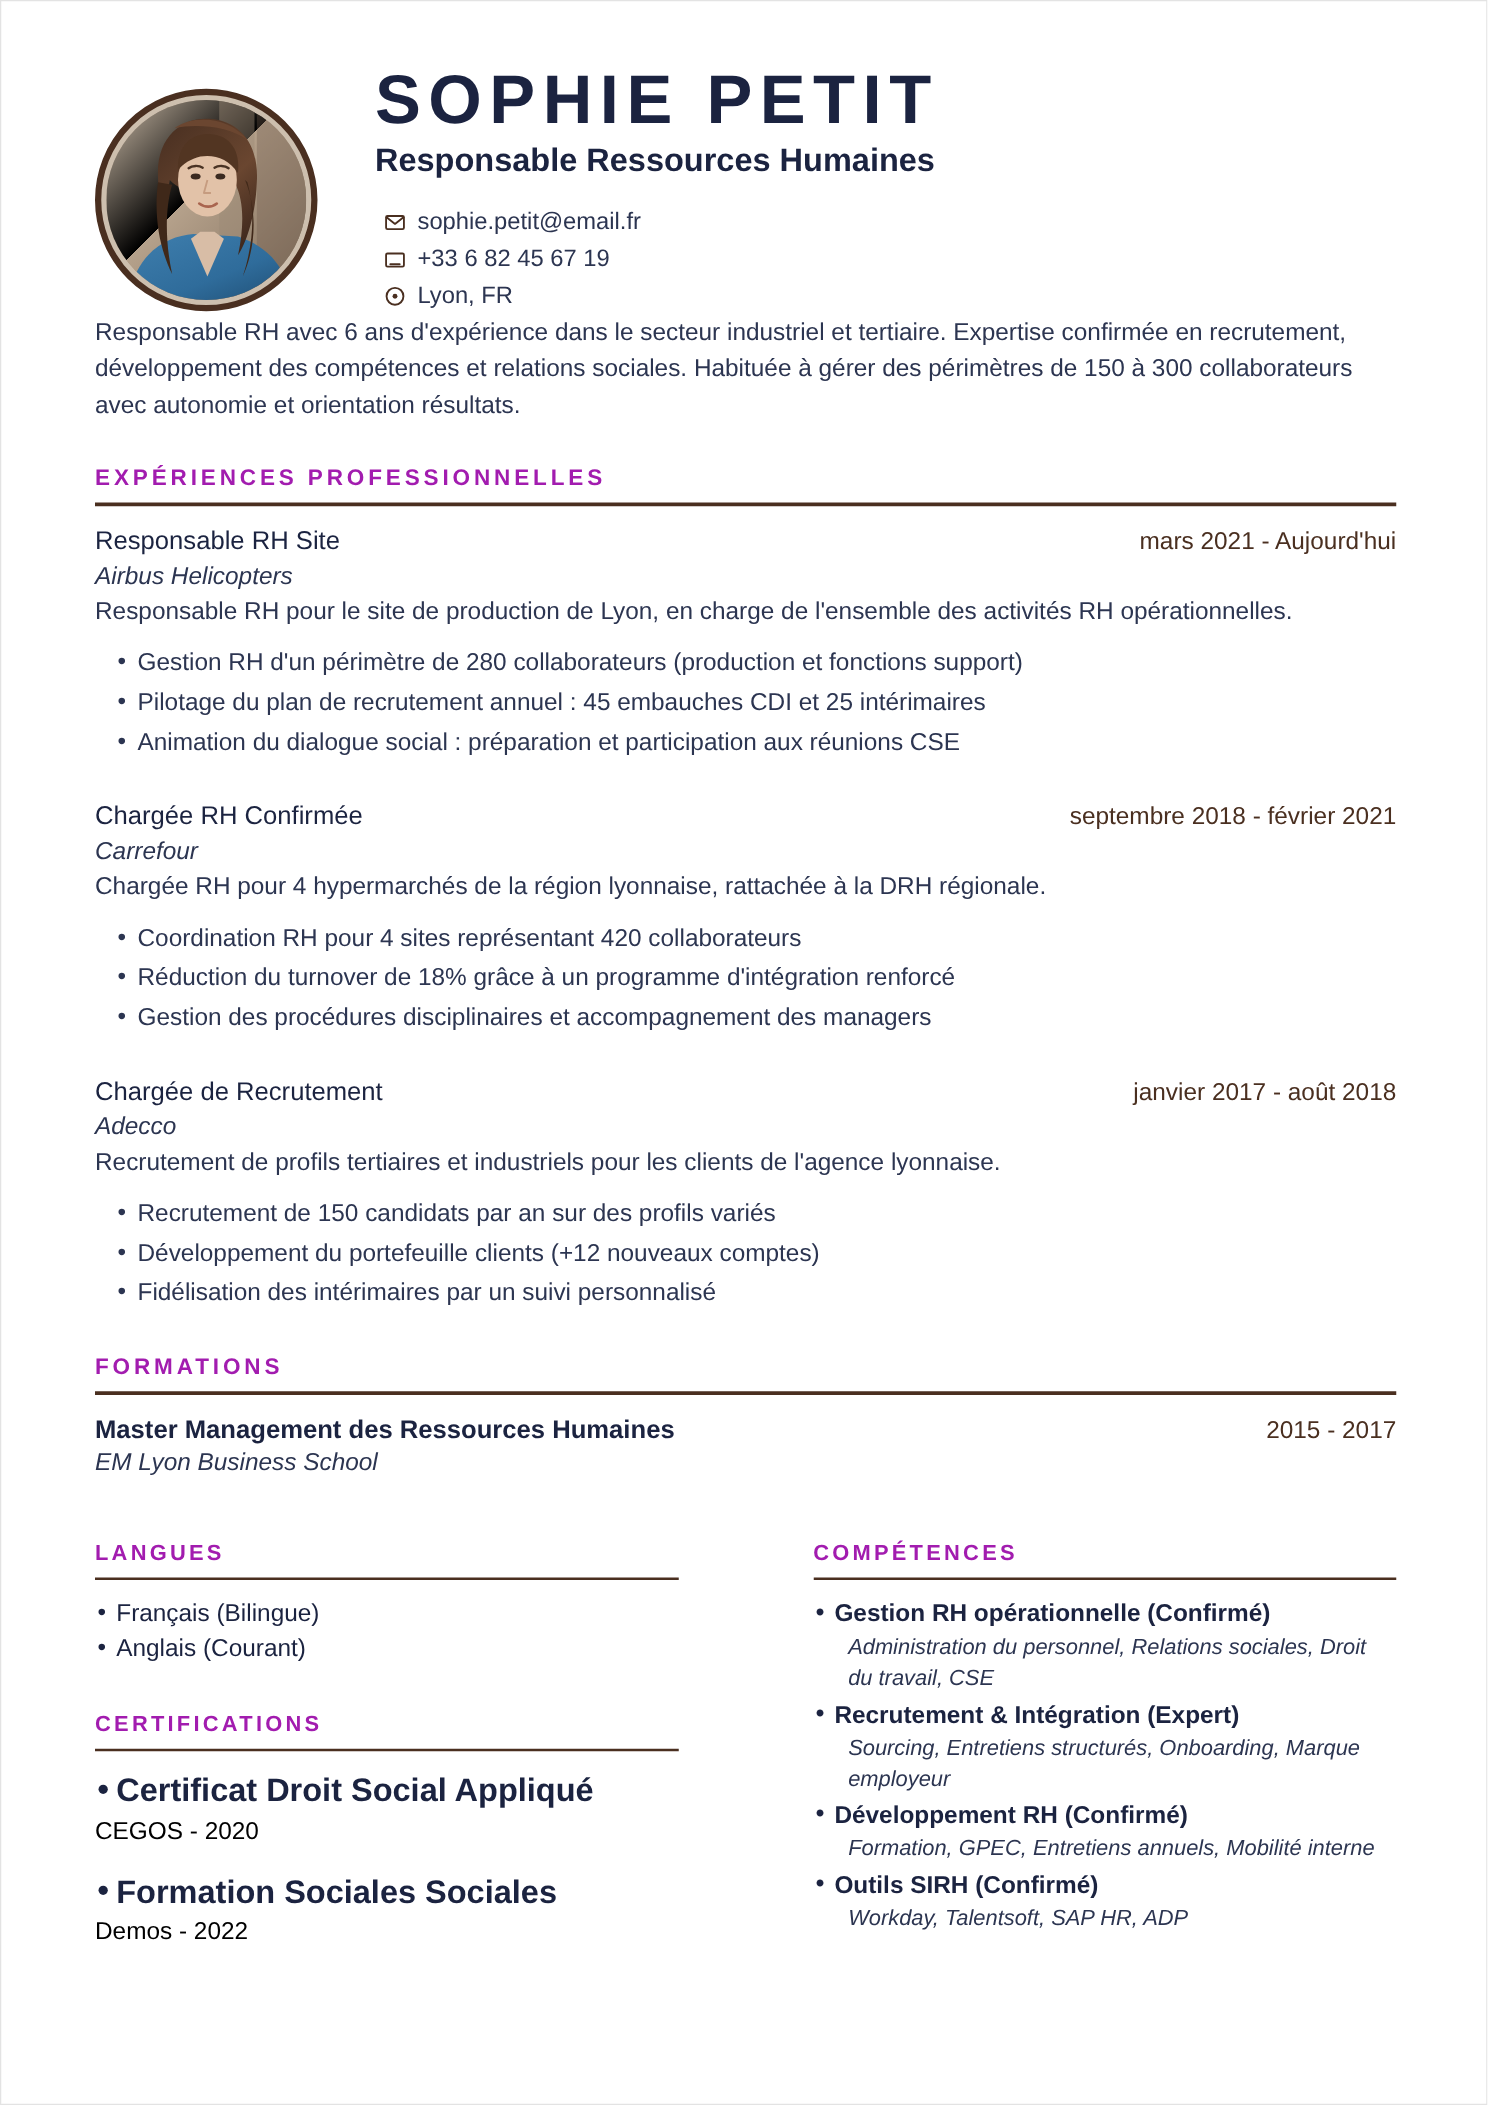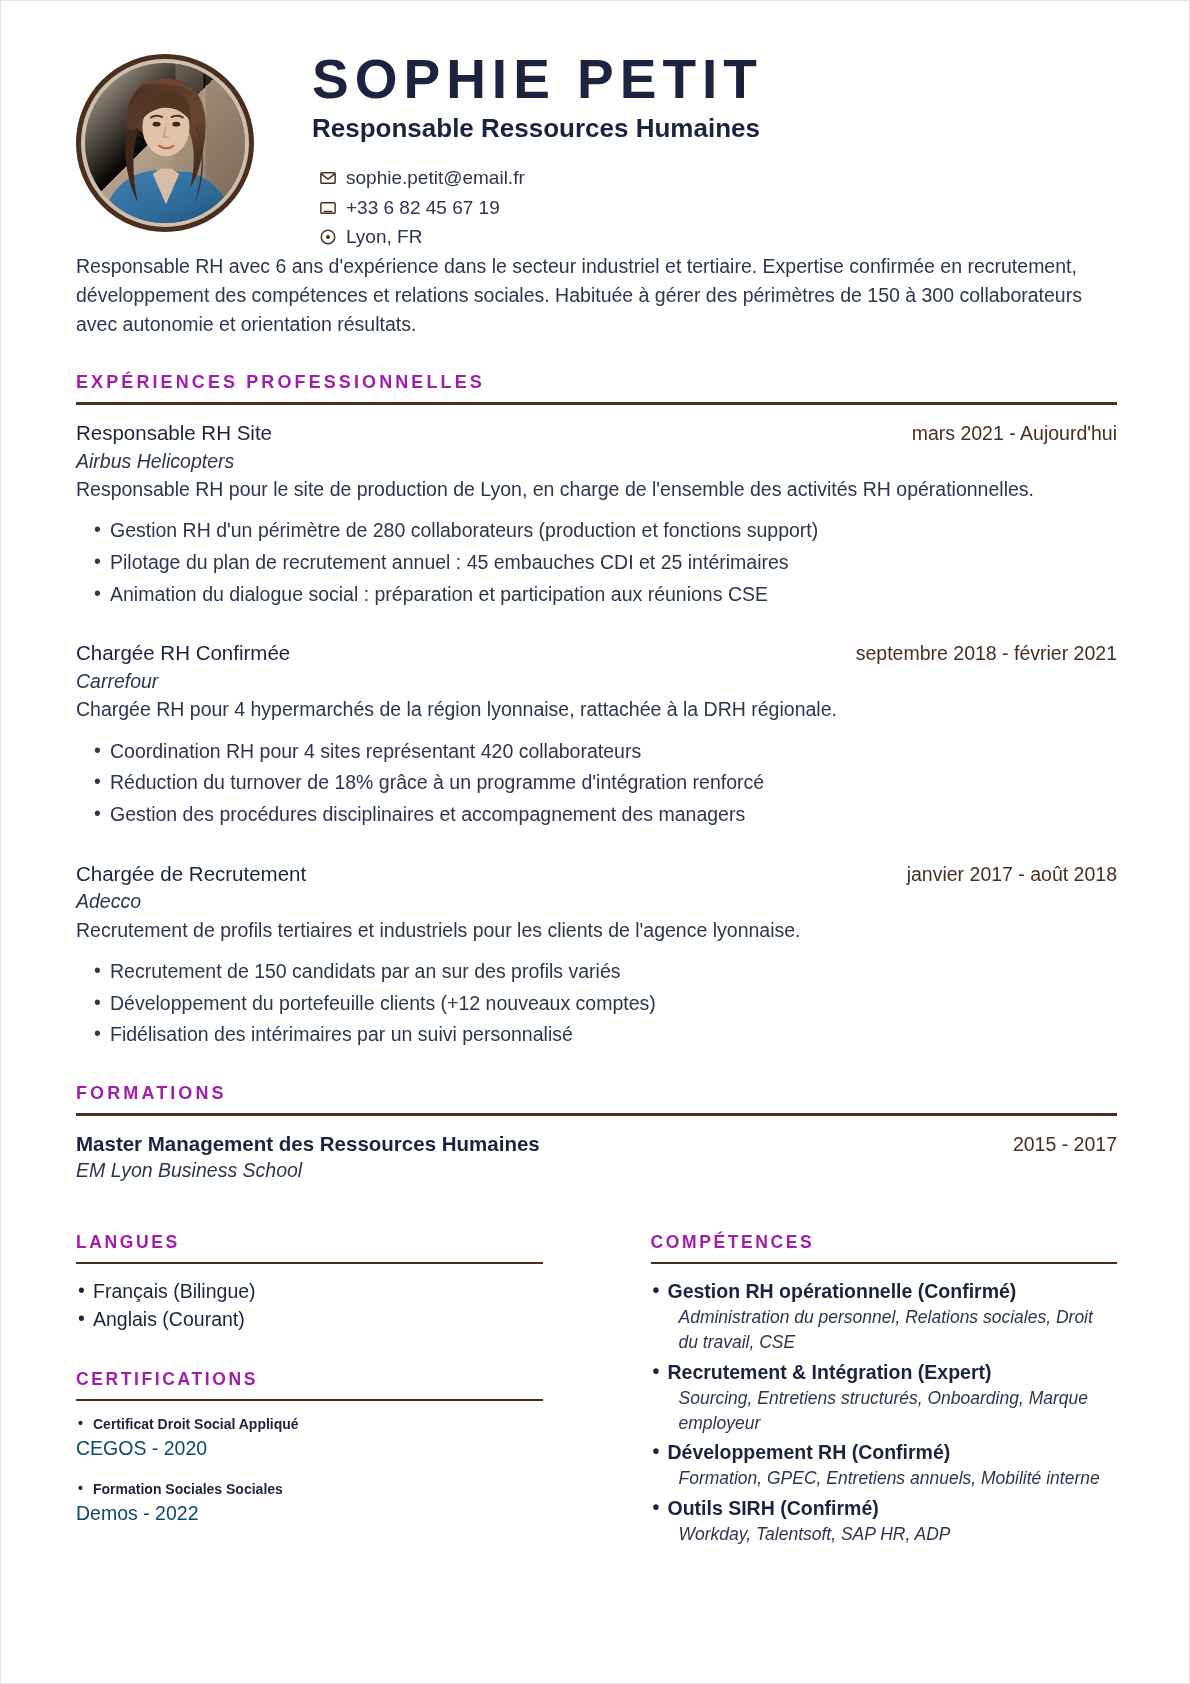--- a/index.html
+++ b/index.html
@@ -20,22 +20,22 @@
     border: 1px solid #e3e3e3;
     overflow: hidden;
   }
   .inner {
     padding: 28px 72px 0 75px;
   }
 
   
   .header {
     display: flex;
-    align-items: center;
-    gap: 12px;
+    align-items: flex-end;
+    gap: 0px;
   }
   .avatar-wrap {
     flex: 0 0 auto;
     width: 186px;
     padding-top: 8px;
   }
   .avatar {
     width: 178px;
     height: 178px;
     border-radius: 50%;
@@ -231,36 +231,36 @@
     content: "•";
     position: absolute;
     left: 2px;
     top: -1px;
   }
 
   .cert-list { list-style: none; margin: 0; padding: 0; }
   .cert-item { margin-bottom: 18px; }
   .cert-item:last-child { margin-bottom: 0; }
   .cert-name {
-    font-size: 14px;
+    font-size: 26px;
     font-weight: 700;
     color: #1b2340;
     line-height: 1.35;
     padding-left: 17px;
     position: relative;
   }
   .cert-name::before {
     content: "•";
     position: absolute;
     left: 2px;
     top: -1px;
   }
   .cert-meta {
     font-size: 19.5px;
-    color: #0c4a6e;
+    color: #000000;
     line-height: 1.35;
     margin-top: 1px;
   }
 
   .skill-list { list-style: none; margin: 0; padding: 0; }
   .skill-item { margin-bottom: 3px; }
   .skill-name {
     font-size: 19.5px;
     font-weight: 700;
     color: #1b2340;

